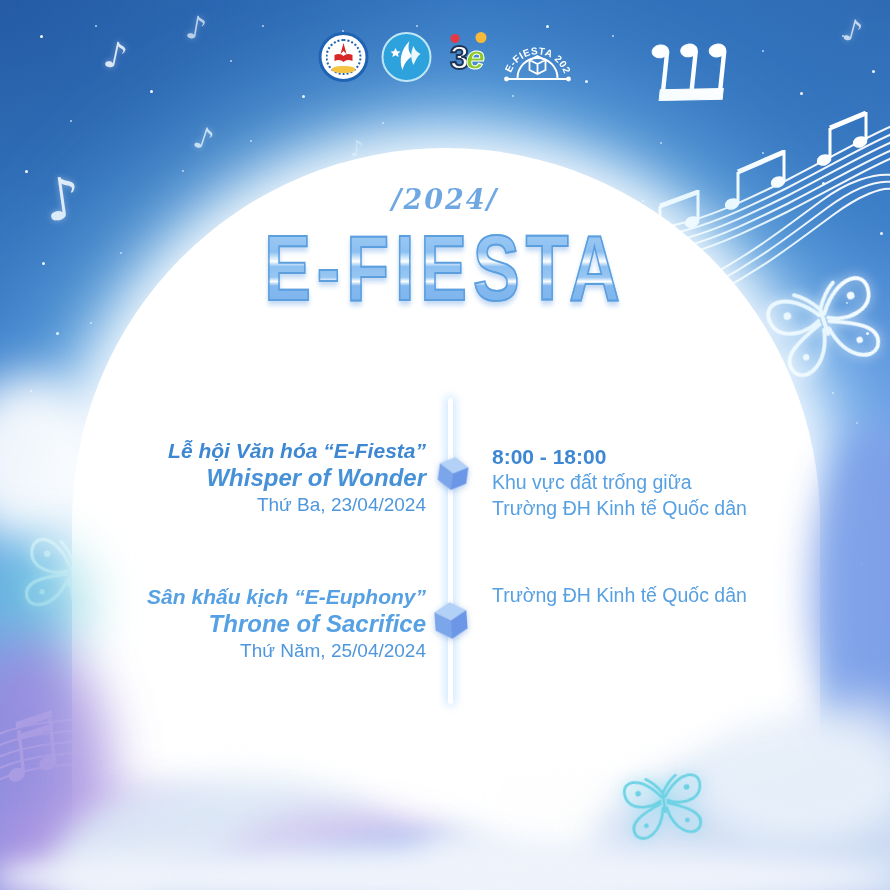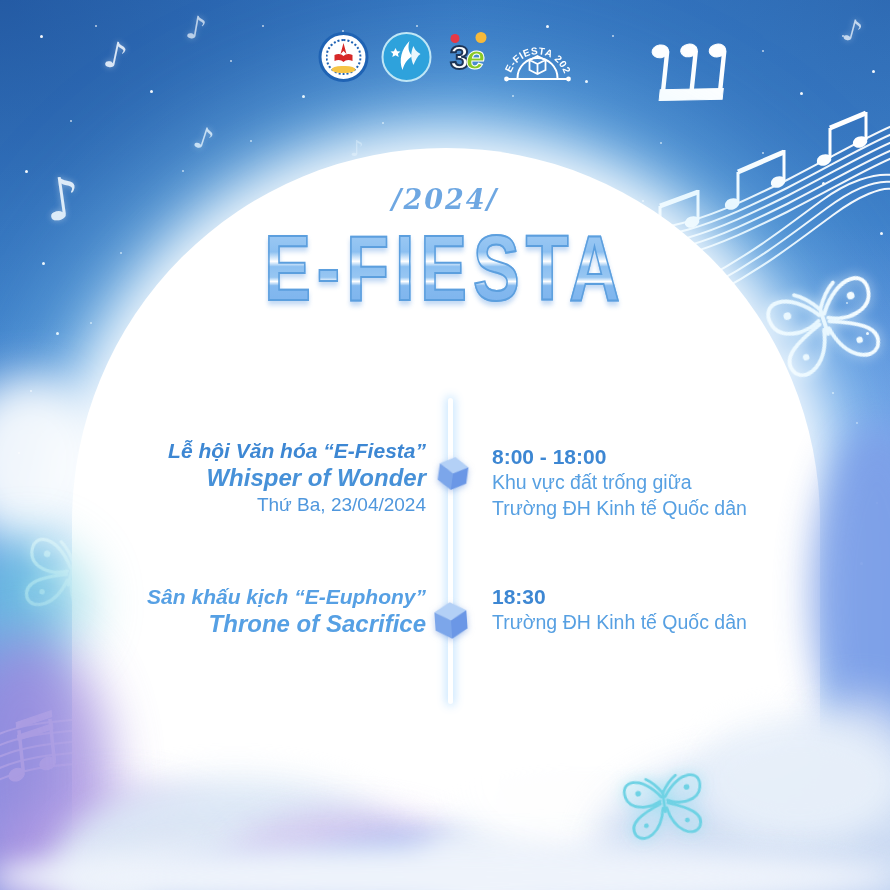--- a/index.html
+++ b/index.html
@@ -313,19 +313,19 @@
   </div>
   <div class="event-right event1" style="top:443px;">
     <div class="ev-time">8:00 - 18:00</div>
     <div class="ev-loc">Khu vực đất trống giữa</div>
     <div class="ev-loc">Trường ĐH Kinh tế Quốc dân</div>
   </div>
 
   <div class="event-left event2" style="top:583px;">
     <div class="ev-name">Sân khấu kịch “E-Euphony”</div>
     <div class="ev-sub">Throne of Sacrifice</div>
+    <div class="ev-date">Thứ Năm, 25/04/2024</div>
   </div>
   <div class="event-right event2" style="top:583px;">
-    <div class="ev-time">18:30</div>
     <div class="ev-loc">Trường ĐH Kinh tế Quốc dân</div>
   </div>
 
 </div>
 
 </body></html>

